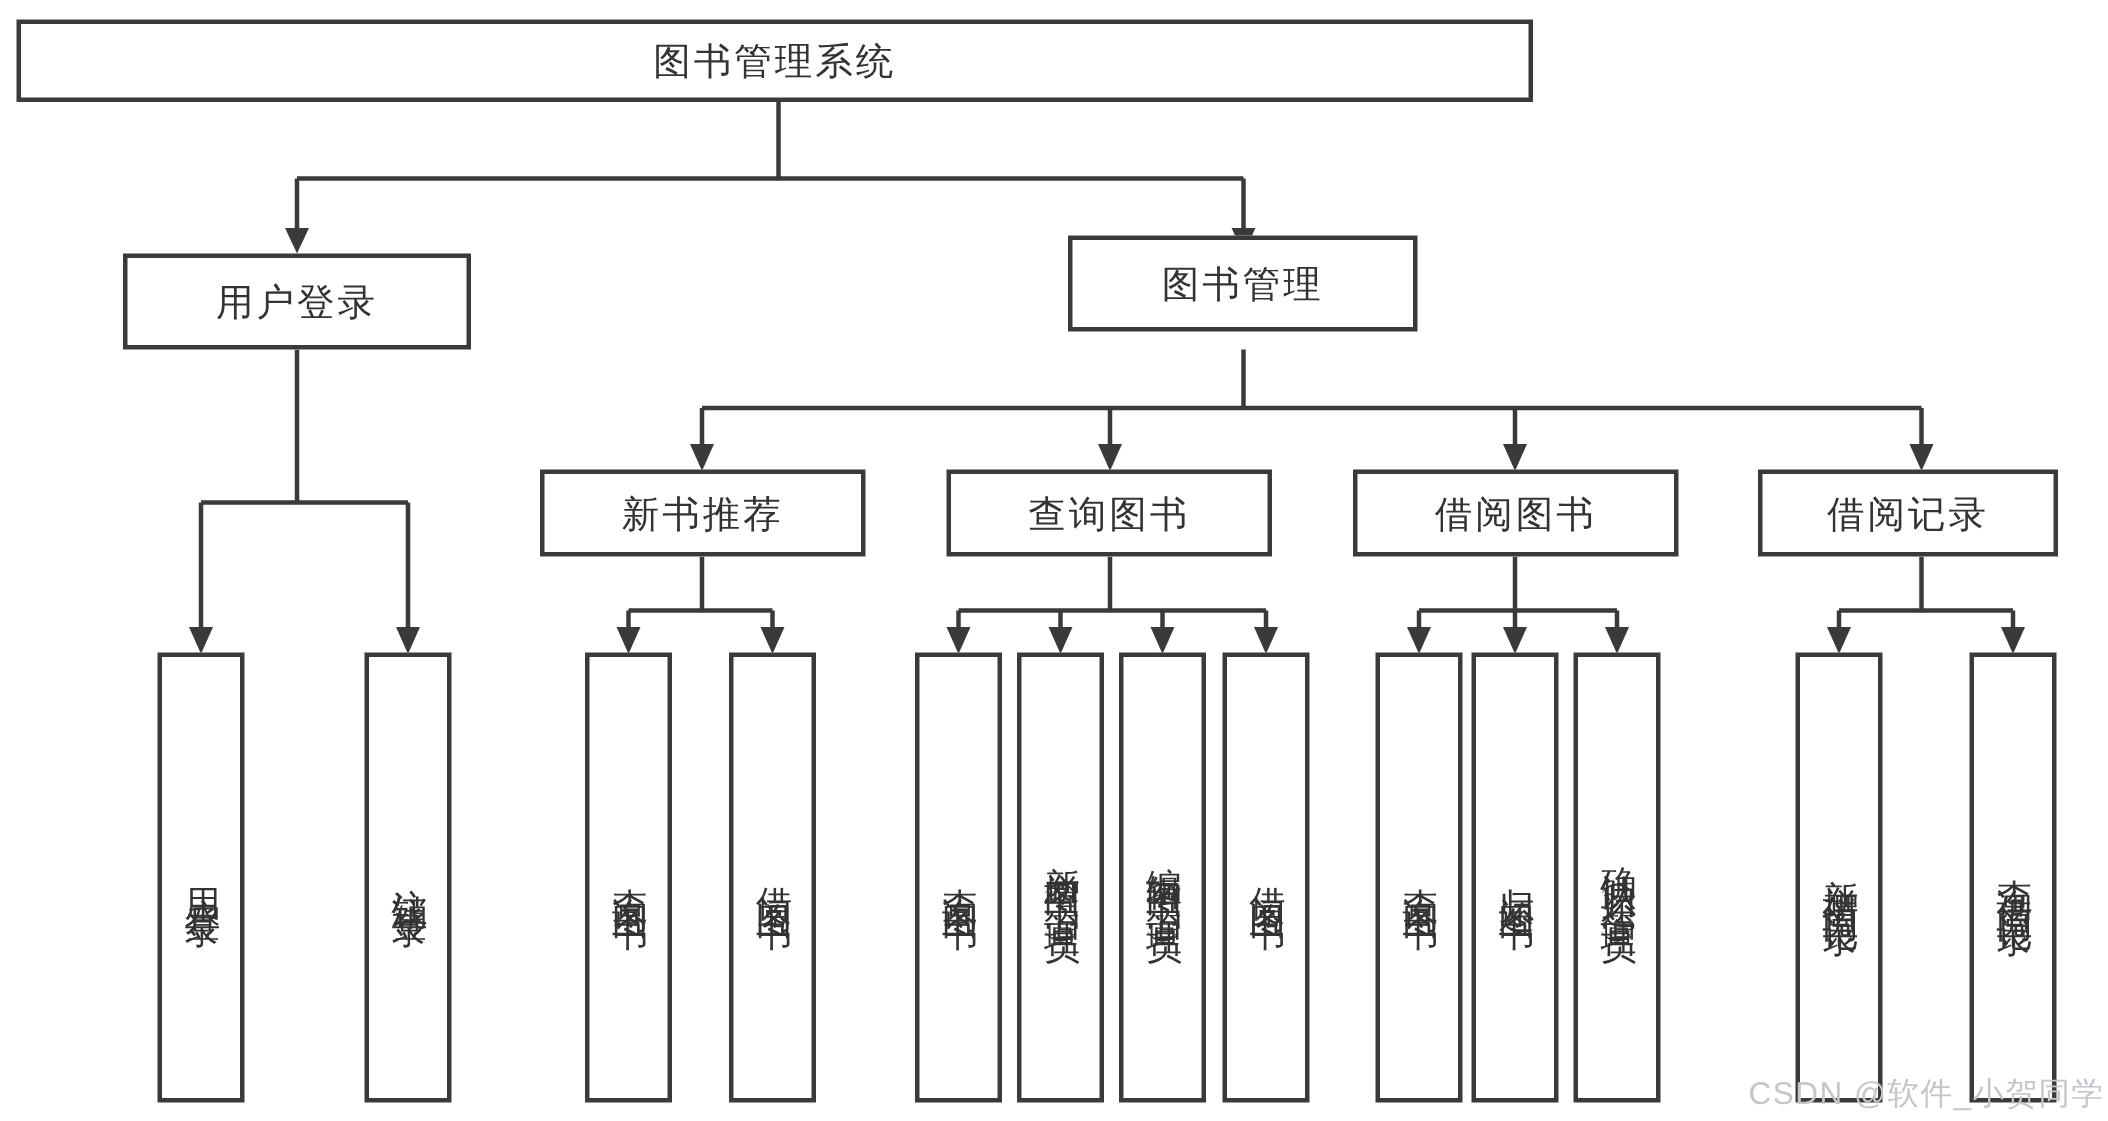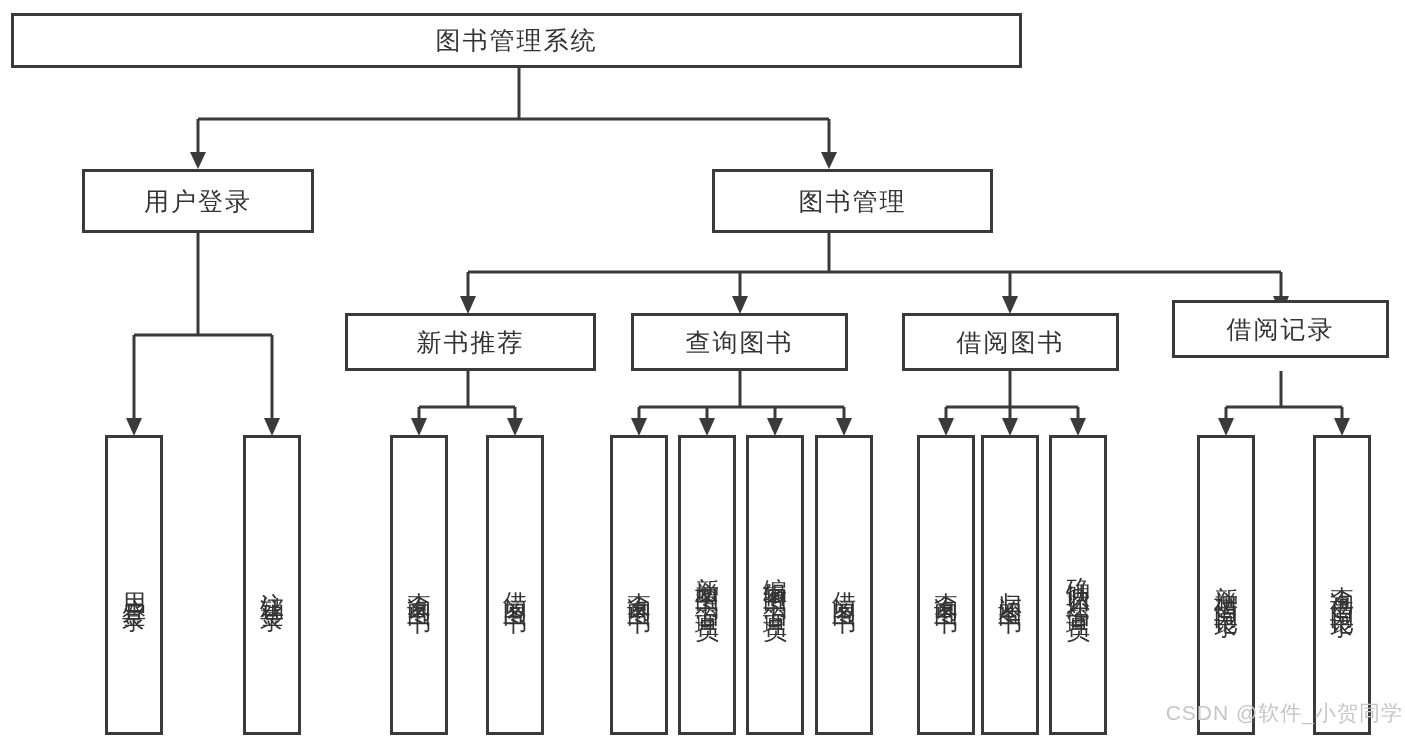--- a/index.html
+++ b/index.html
@@ -19,21 +19,21 @@
     color:var(--text,#333333);
     font-family:Liberation Serif, serif;
   }
   .node.h { font-size:25px; letter-spacing:2px; white-space:nowrap; }
   .node.v { font-size:24px; }
   .node.v .vtext {
     writing-mode:vertical-lr; text-orientation:mixed;
     letter-spacing:6px; line-height:1;
   }
   .watermark {
-    position:absolute; right:2px; bottom:20px; z-index:5;
+    position:absolute; right:2px; bottom:4px; z-index:5;
     font-size:21px; letter-spacing:1px;
     color:var(--watermark,#c5c5cb);
     white-space:nowrap;
   }
 </style>
 </head>
 <body>
 
 <div class="canvas">
 
@@ -87,34 +87,34 @@
     </g>
   </svg>
 
   <div class="node h" style="left:11px;top:13px;width:1011px;height:55px">
     <span>图书管理系统</span>
   </div>
 
   <div class="node h" style="left:82px;top:169px;width:232px;height:64px">
     <span>用户登录</span>
   </div>
-  <div class="node h" style="left:712px;top:169px;width:281px;height:64px">
+  <div class="node h" style="left:712px;top:157px;width:233px;height:64px">
     <span>图书管理</span>
   </div>
 
-  <div class="node h" style="left:345px;top:313px;width:251px;height:58px">
+  <div class="node h" style="left:360px;top:313px;width:217px;height:58px">
     <span>新书推荐</span>
   </div>
   <div class="node h" style="left:631px;top:313px;width:217px;height:58px">
     <span>查询图书</span>
   </div>
   <div class="node h" style="left:902px;top:313px;width:217px;height:58px">
     <span>借阅图书</span>
   </div>
-  <div class="node h" style="left:1172px;top:300px;width:217px;height:58px">
+  <div class="node h" style="left:1172px;top:313px;width:200px;height:58px">
     <span>借阅记录</span>
   </div>
 
   <div class="node v" style="left:105px;top:435px;width:58px;height:300px">
     <span class="vtext">用户登录</span>
   </div>
   <div class="node v" style="left:243px;top:435px;width:58px;height:300px">
     <span class="vtext">注销登录</span>
   </div>
 

